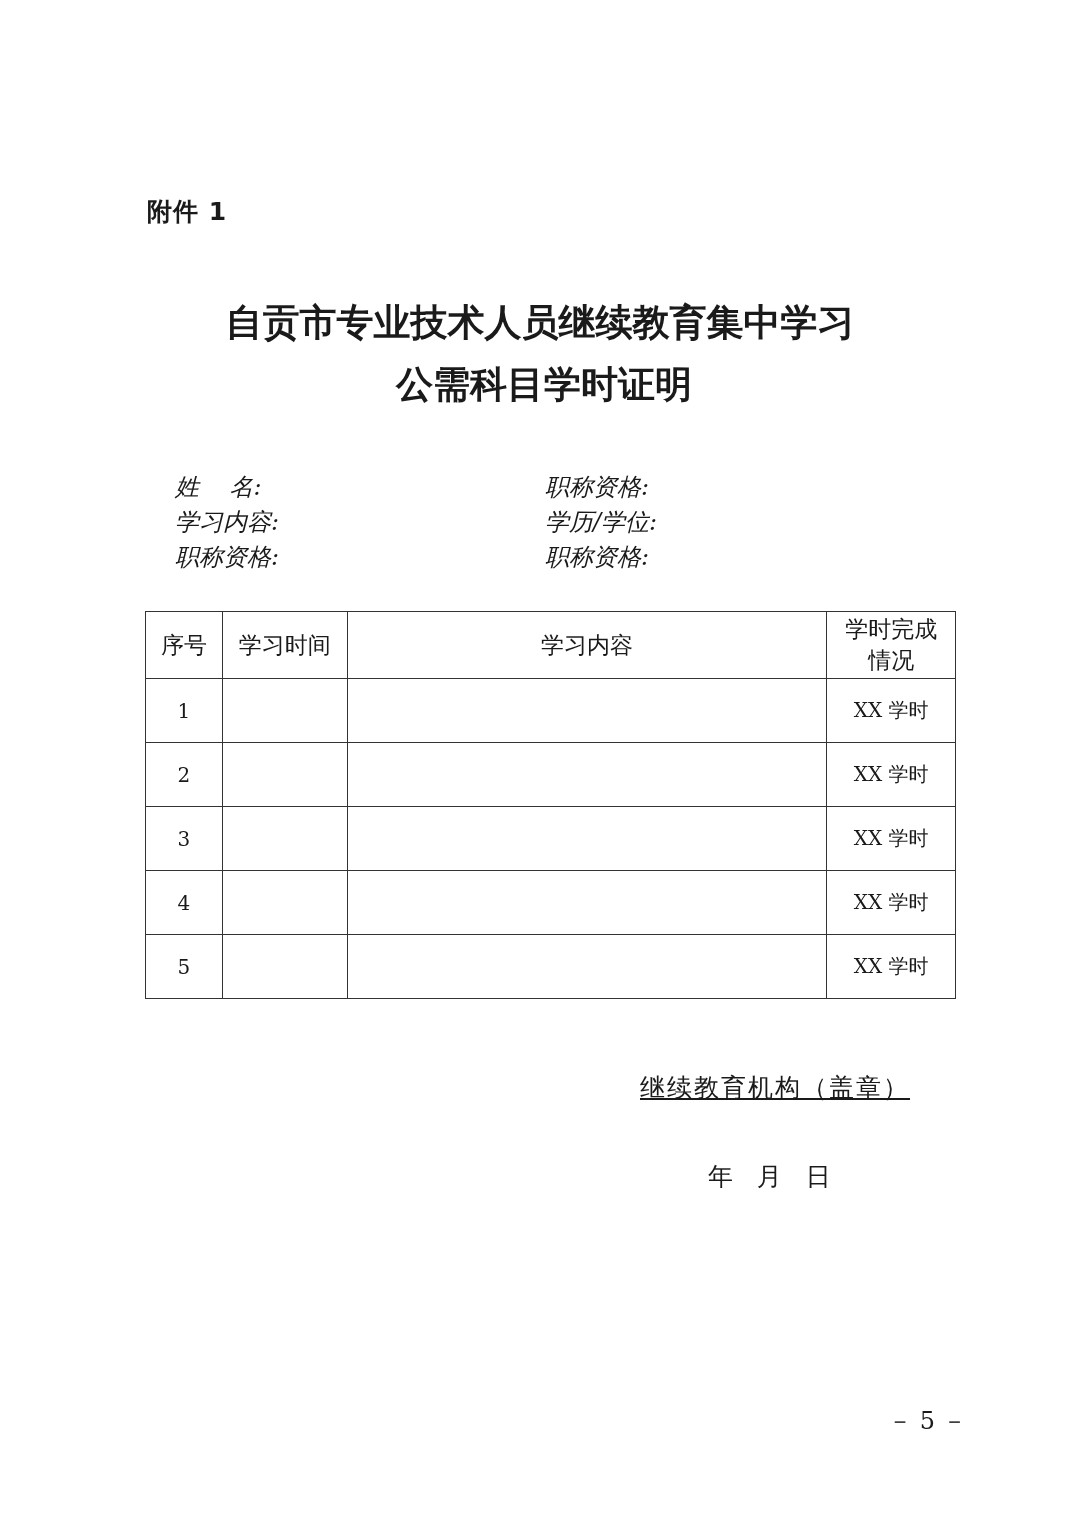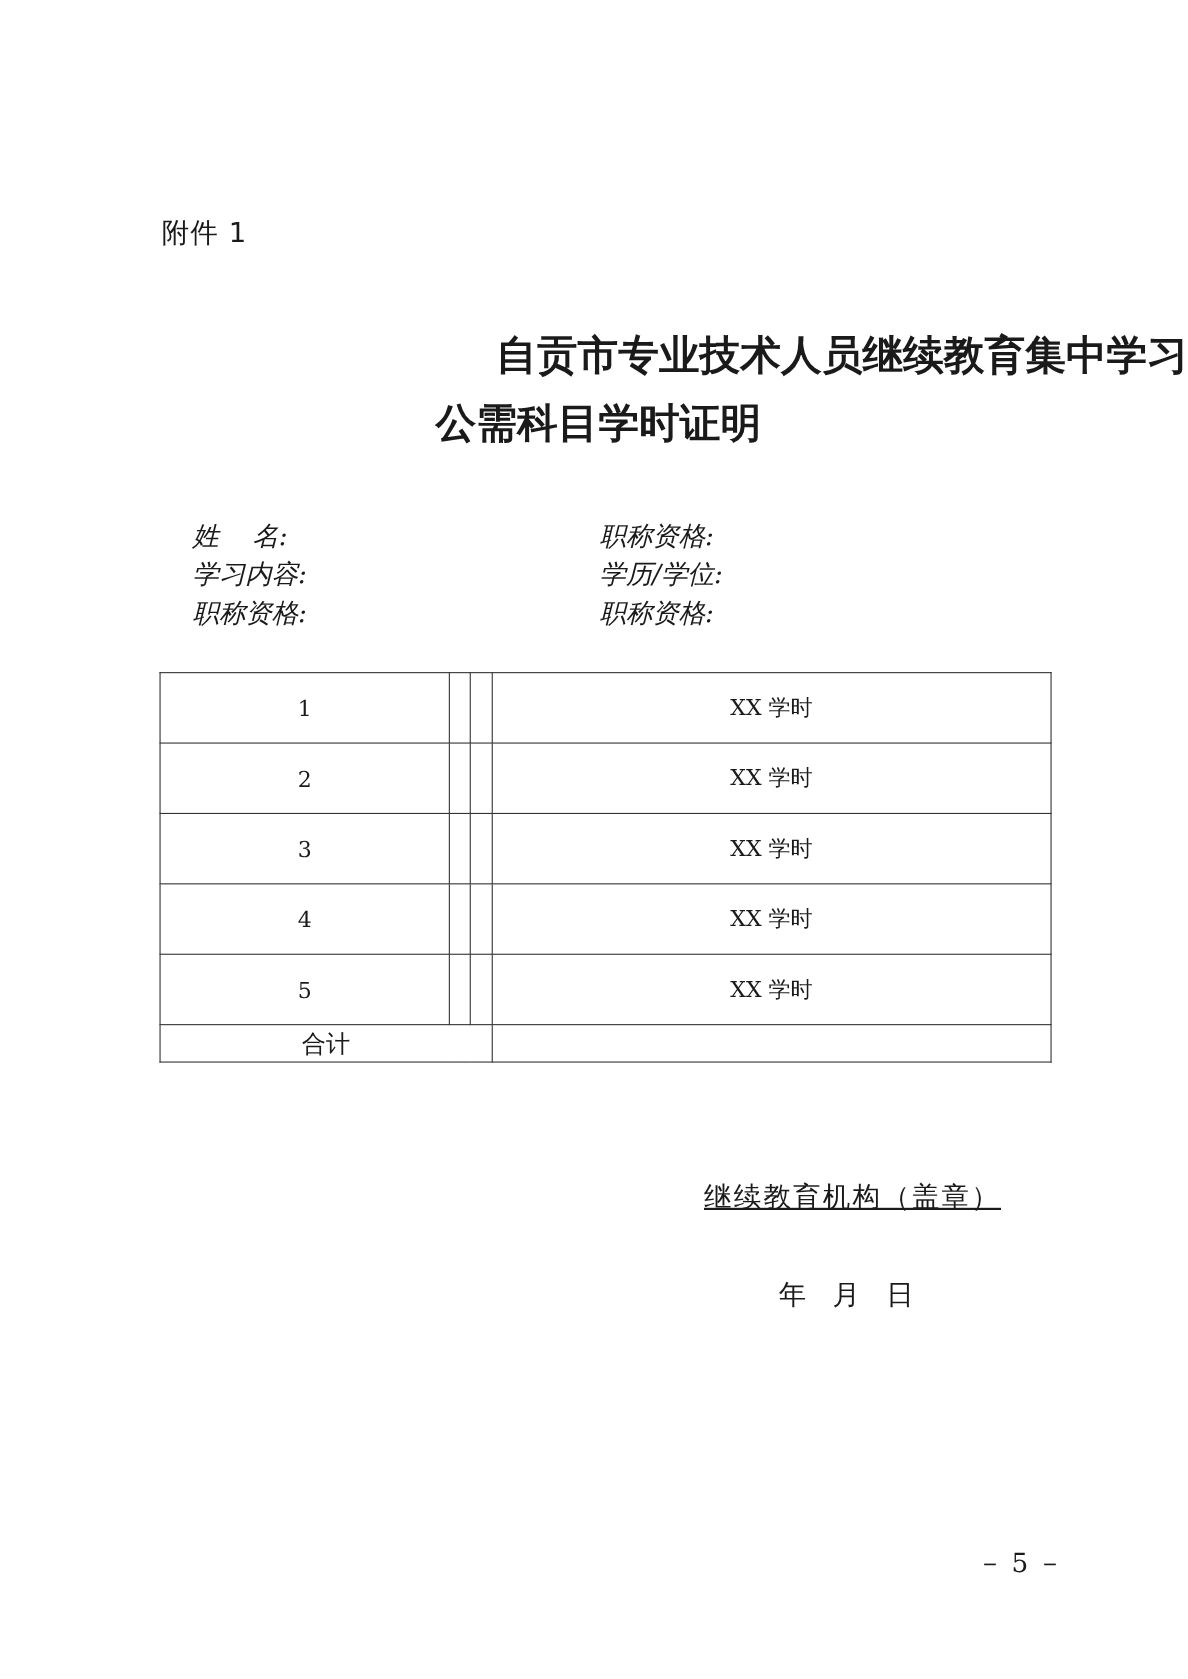--- a/index.html
+++ b/index.html
@@ -2,23 +2,23 @@
 <html><head>
   <meta charset="utf-8">
   <style>
     html, body { margin: 0; padding: 0; }
     body {
       width: 1080px; height: 1526px; background: #ffffff; position: relative;
       font-family: "DejaVu Serif", "Liberation Serif", serif; color: #1a1a1a;
       overflow: hidden;
     }
     .abs { position: absolute; }
-    .attachment { left: 147px; top: 195px; font-size: 25px; font-family: "DejaVu Sans", "Liberation Sans", sans-serif; font-weight: normal; letter-spacing: 1px; }
+    .attachment { left: 147px; top: 195px; font-size: 25px; font-family: "DejaVu Sans", "Liberation Sans", sans-serif; font-weight: bold; letter-spacing: 1px; }
     .title { left: 0; width: 1080px; text-align: center; font-weight: bold; font-size: 37px; font-family: "DejaVu Serif", serif; letter-spacing: 0px; }
-    .title1 { top: 298px; text-align: right; }
+    .title1 { top: 298px; }
     .title2 { top: 360px; left: 4px; }
     .info { font-size: 24px; line-height: 35px; font-family: "DejaVu Serif", serif; }
     .info-left { left: 175px; top: 470px; }
     .info-right { left: 545px; top: 470px; }
     .info div { white-space: pre; height: 35px; font-style: italic; }
     table.cert {
       position: absolute; left: 145px; top: 611px; width: 811px;
       border-collapse: collapse; font-family: "DejaVu Serif", serif;
     }
     table.cert td, table.cert th {
@@ -47,20 +47,29 @@
   <div>职称资格:</div>
 </div>
 <div class="abs info info-right">
   <div>职称资格:</div>
   <div>学历/学位:</div>
   <div>职称资格:</div>
 </div>
 
 <table class="cert">
   <tbody>
+      <tr>
+    <th class="c1">序号</th>
+    <th class="c2">学习时间</th>
+    <th class="c3">学习内容</th>
+    <th class="c4">
+      <span>学时完成</span><br>
+      <span>情况</span>
+    </th>
+  </tr>
   <tr>
     <td>1</td>
     <td></td>
     <td></td>
     <td class="hours">XX 学时</td>
   </tr>
   <tr>
     <td>2</td>
     <td></td>
     <td></td>
@@ -77,22 +86,18 @@
     <td></td>
     <td></td>
     <td class="hours">XX 学时</td>
   </tr>
   <tr>
     <td>5</td>
     <td></td>
     <td></td>
     <td class="hours">XX 学时</td>
   </tr>
-  <tr class="total">
-    <td colspan="3">合计</td>
-    <td></td>
-  </tr>
 </tbody>
   </table>
 
 <div class="abs org">继续教育机构（盖章）</div>
 <div class="abs date">年   月   日</div>
 <div class="abs pageno">－ 5 －</div>
 
 </body></html>

